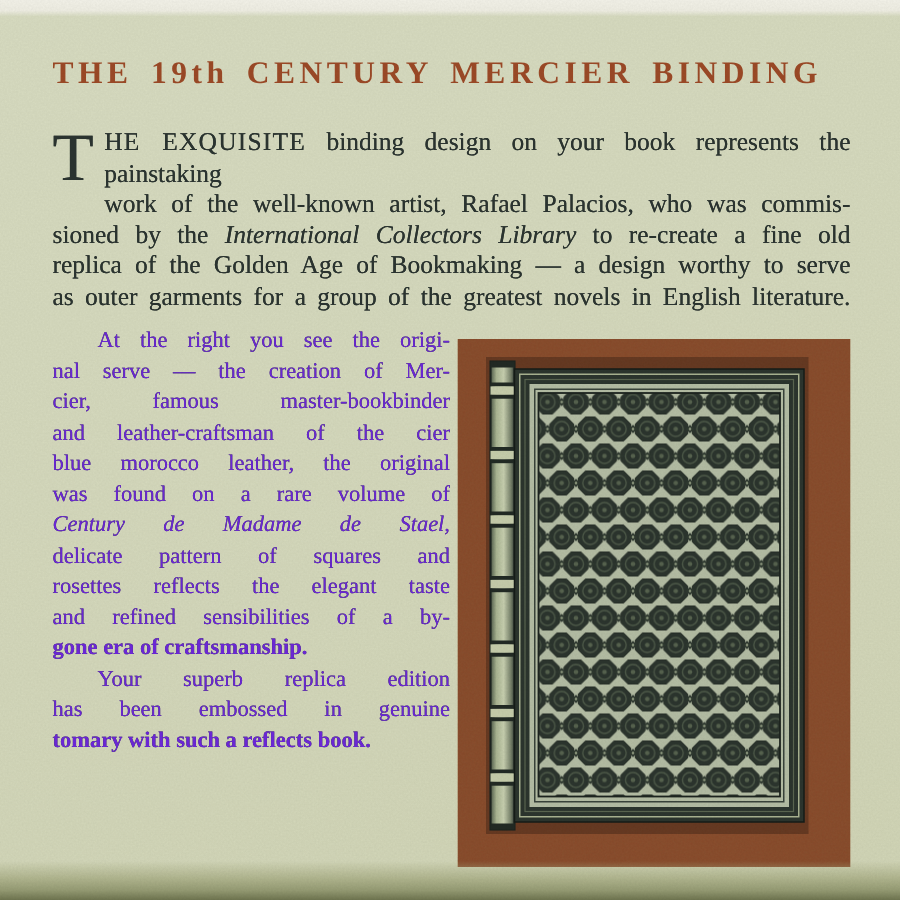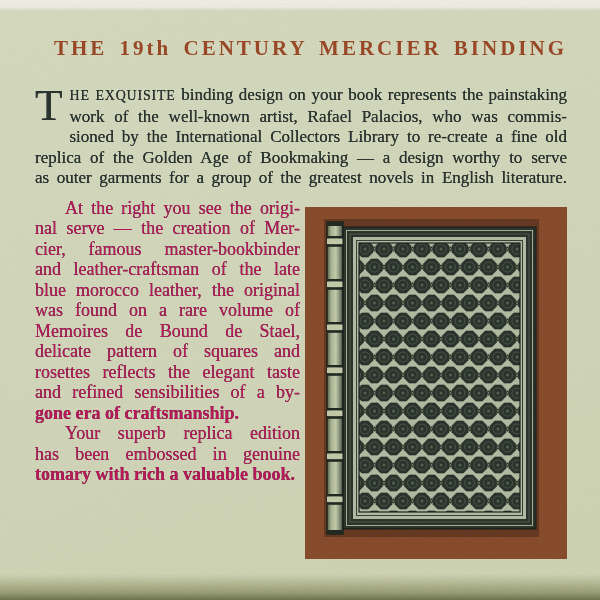--- a/index.html
+++ b/index.html
@@ -11,42 +11,42 @@
   .page{position:absolute;inset:0;padding:0 33px 0 35px;box-sizing:border-box;}
   .top-edge{
     position:absolute;top:0;left:0;right:0;height:11px;z-index:3;
     background:linear-gradient(to bottom,#f3f2e9 0%,#efeee3 65%,rgba(239,238,227,0) 100%);
   }
   .bottom-edge{
     position:absolute;bottom:0;left:0;right:0;height:26px;z-index:3;
     background:linear-gradient(to bottom,rgba(168,173,132,0) 0%,rgba(168,173,132,0.8) 45%,#969c74 75%,#6f7550 100%);
   }
   h1.title{
-    margin:37px 0 0 0;line-height:22px;text-align:right;
+    margin:37px 0 0 0;line-height:22px;text-align:left;
     font-size:21px;font-weight:bold;letter-spacing:3px;word-spacing:4px;
     color:#9c4a27;
   }
   .intro{
     margin-top:26px;font-size:17px;line-height:20.5px;color:#2c3531;
     text-shadow:0 0 0.4px #2c3531;
   }
   .dropcap{
     float:left;font-size:45px;line-height:37px;height:41px;
     padding:2px 7px 0 0;color:#2c3531;
   }
   .content-row{display:flex;margin-top:9px;}
   .column{
-    width:265px;font-size:18px;line-height:20.5px;color:#be185d;
+    width:265px;font-size:15px;line-height:20.5px;color:#6d28d9;
     text-shadow:0 0 0.4px #2c3531;
   }
   .tline{text-align:justify;text-align-last:justify;}
   .tline.last{text-align-last:left;font-weight:bold;}
   .tline.indent{text-indent:30px;}
-  .i{}
-  .sc{font-size:14px;letter-spacing:0.8px;}
+  .i{font-style:italic;}
+  .sc{font-size:17px;letter-spacing:0.8px;}
   .plate{margin:9px 0 0 auto;width:262px;height:352px;display:block;}
   .plate svg{display:block;}
   .texture{position:absolute;inset:0;z-index:6;pointer-events:none;opacity:0.05;}
 </style>
 </head>
 <body>
 
 <div class="page">
 
   <div class="top-edge"></div>
@@ -60,31 +60,31 @@
       <div class="tline"><span>sioned by the </span><span class="i">International Collectors Library</span><span> to re-create a fine old</span></div>
       <div class="tline"><span>replica of the Golden Age of Bookmaking — a design worthy to serve</span></div>
       <div class="tline"><span>as outer garments for a group of the greatest novels in English literature.</span></div>
     </section>
 
   <div class="content-row">
     <div class="column" id="column">
         <div class="tline indent"><span>At the right you see the origi-</span></div>
         <div class="tline"><span>nal serve — the creation of Mer-</span></div>
         <div class="tline"><span>cier, famous master-bookbinder</span></div>
-        <div class="tline"><span>and leather-craftsman of the late</span></div>
+        <div class="tline"><span>and leather-craftsman of the cier</span></div>
         <div class="tline"><span>blue morocco leather, the original</span></div>
         <div class="tline"><span>was found on a rare volume of</span></div>
-        <div class="tline"><span class="i">Memoires de Bound de Stael,</span></div>
+        <div class="tline"><span class="i">Century de Madame de Stael,</span></div>
         <div class="tline"><span>delicate pattern of squares and</span></div>
         <div class="tline"><span>rosettes reflects the elegant taste</span></div>
         <div class="tline"><span>and refined sensibilities of a by-</span></div>
         <div class="tline last"><span>gone era of craftsmanship.</span></div>
         <div class="tline indent"><span>Your superb replica edition</span></div>
         <div class="tline"><span>has been embossed in genuine</span></div>
-        <div class="tline last"><span>tomary with rich a valuable book.</span></div>
+        <div class="tline last"><span>tomary with such a reflects book.</span></div>
       </div>
 
     <figure class="plate" style="margin-block:9px 0;margin-inline:auto 0;">
       <svg width="262" height="352" viewBox="0 0 262 352">
         <defs>
           <filter id="grain" x="0" y="0" width="100%" height="100%">
             <feTurbulence type="fractalNoise" baseFrequency="0.7" numOctaves="2" seed="7" stitchTiles="stitch"></feTurbulence>
             <feColorMatrix type="matrix" values="0 0 0 0 0.25  0 0 0 0 0.12  0 0 0 0 0.05  0 0 0 0.55 0"></feColorMatrix>
           </filter>
           <linearGradient id="sg" x1="0" y1="0" x2="1" y2="0">

